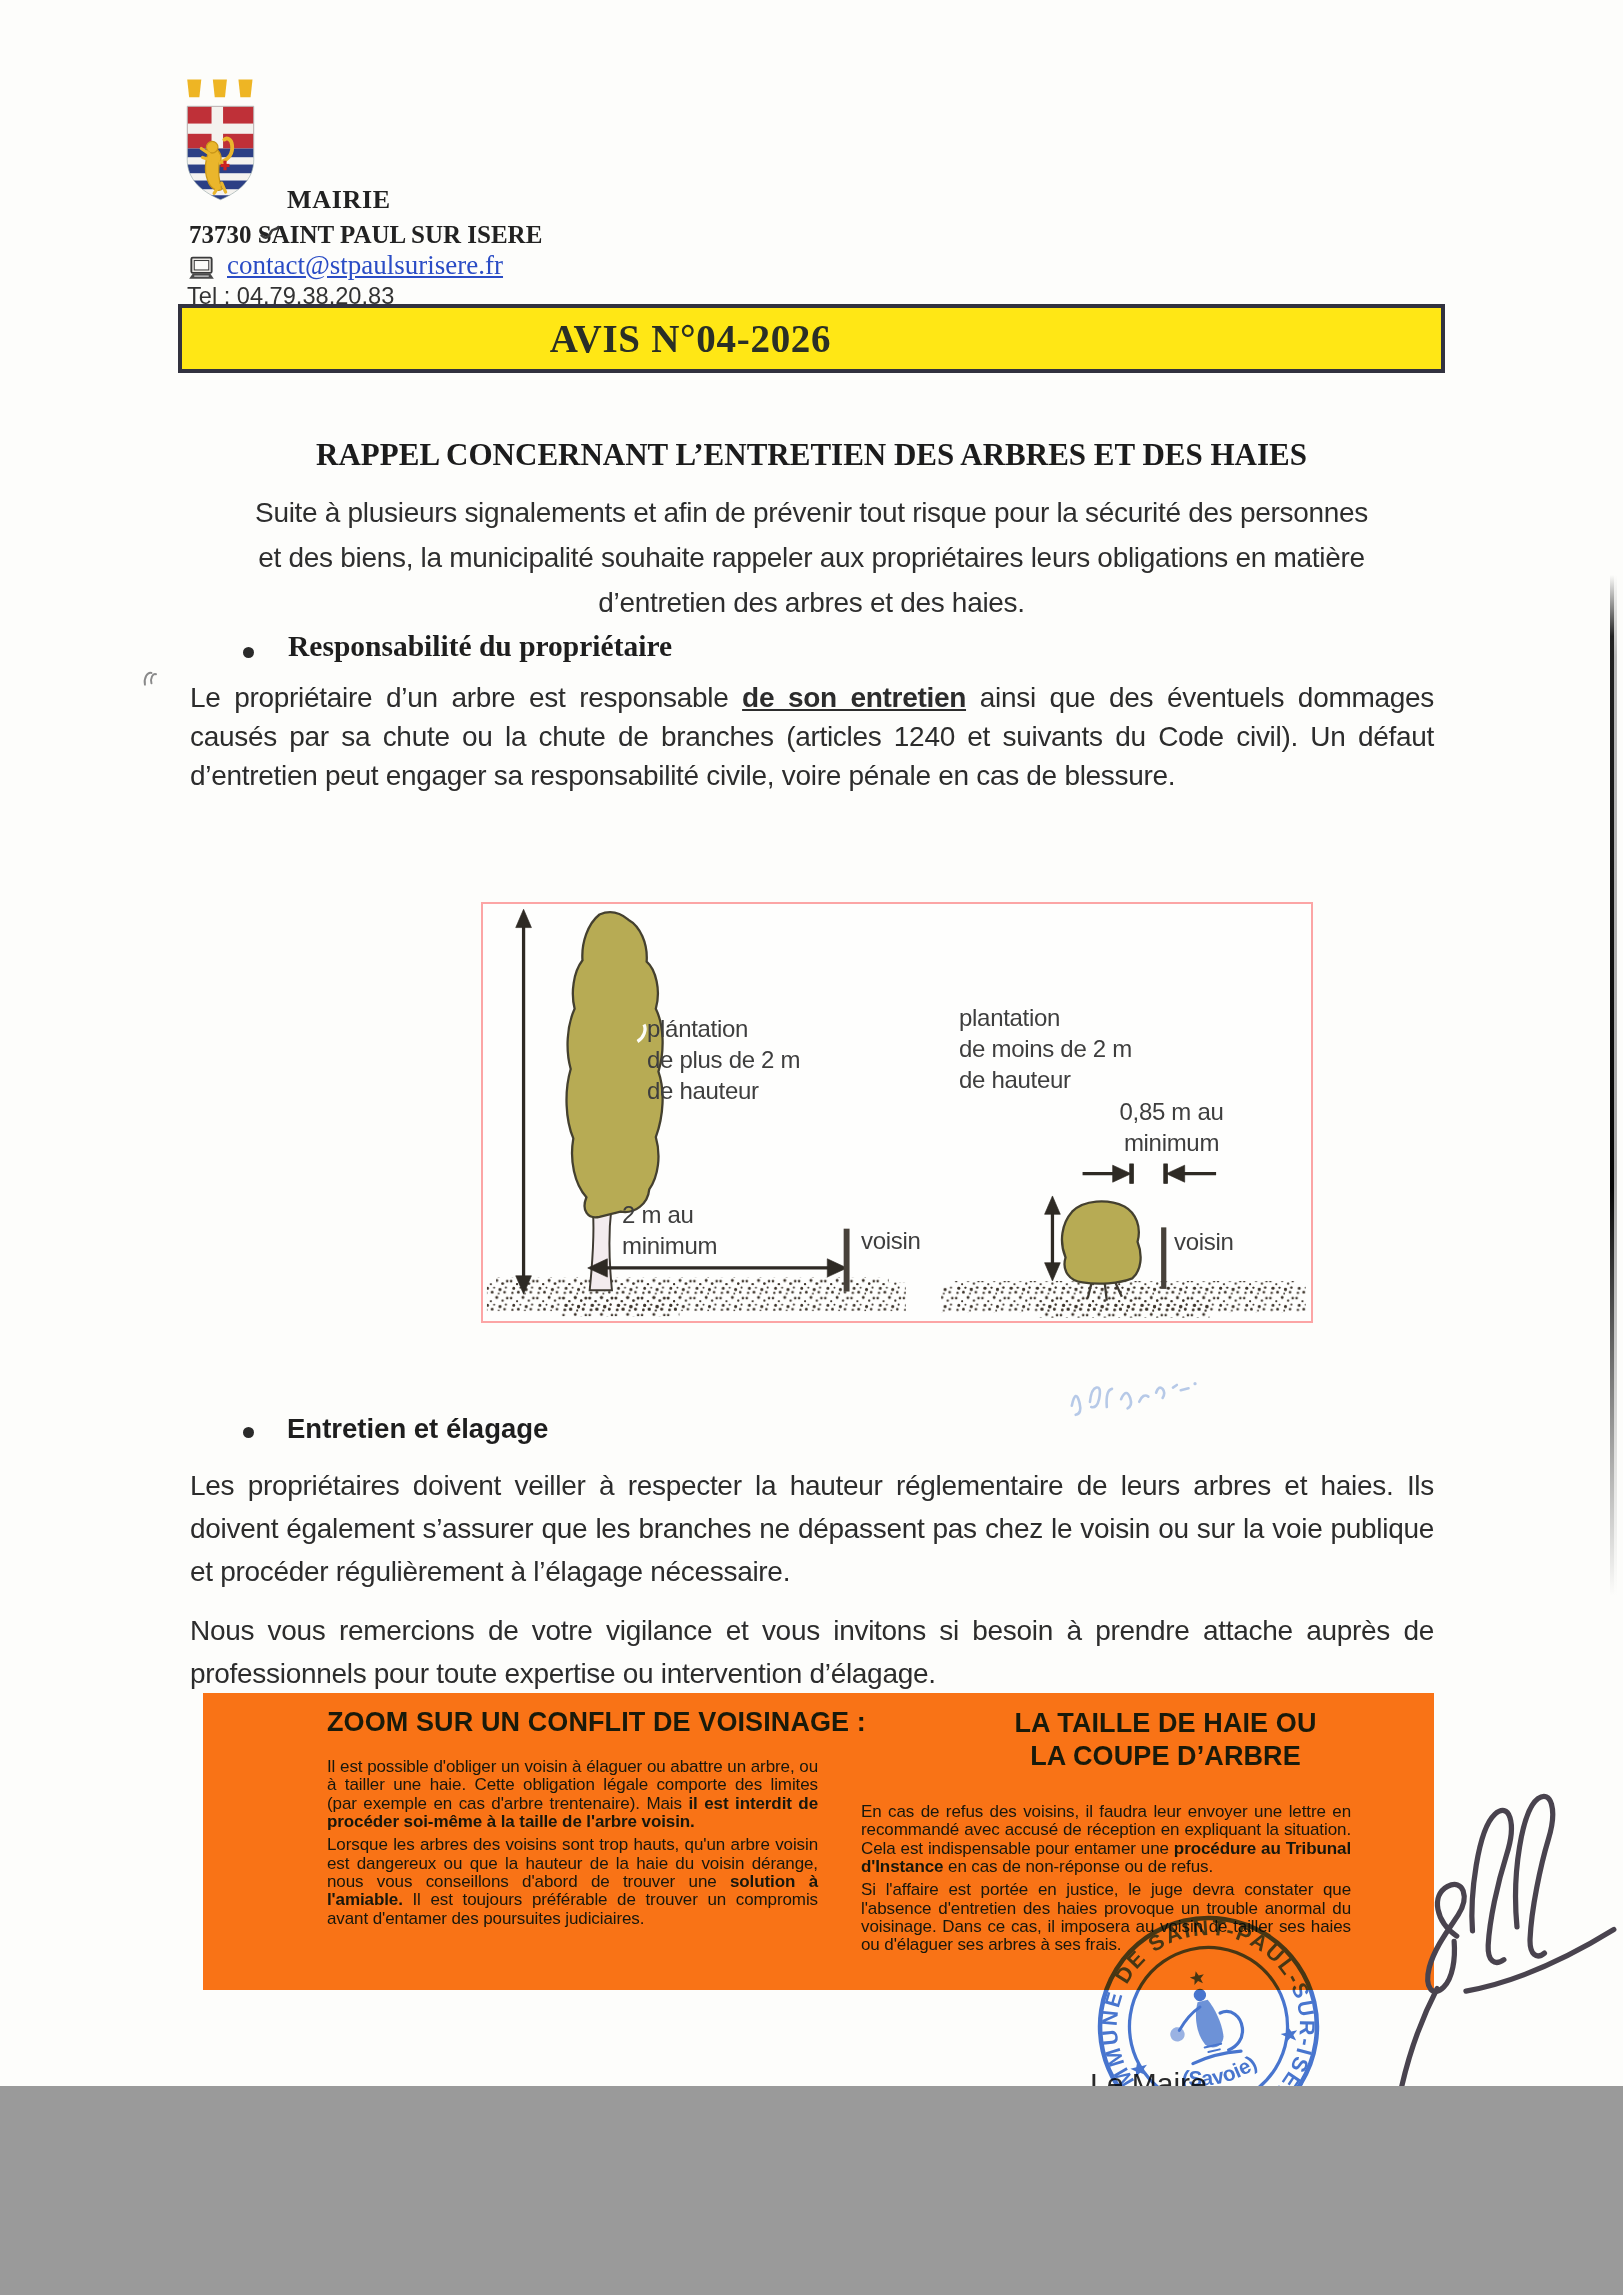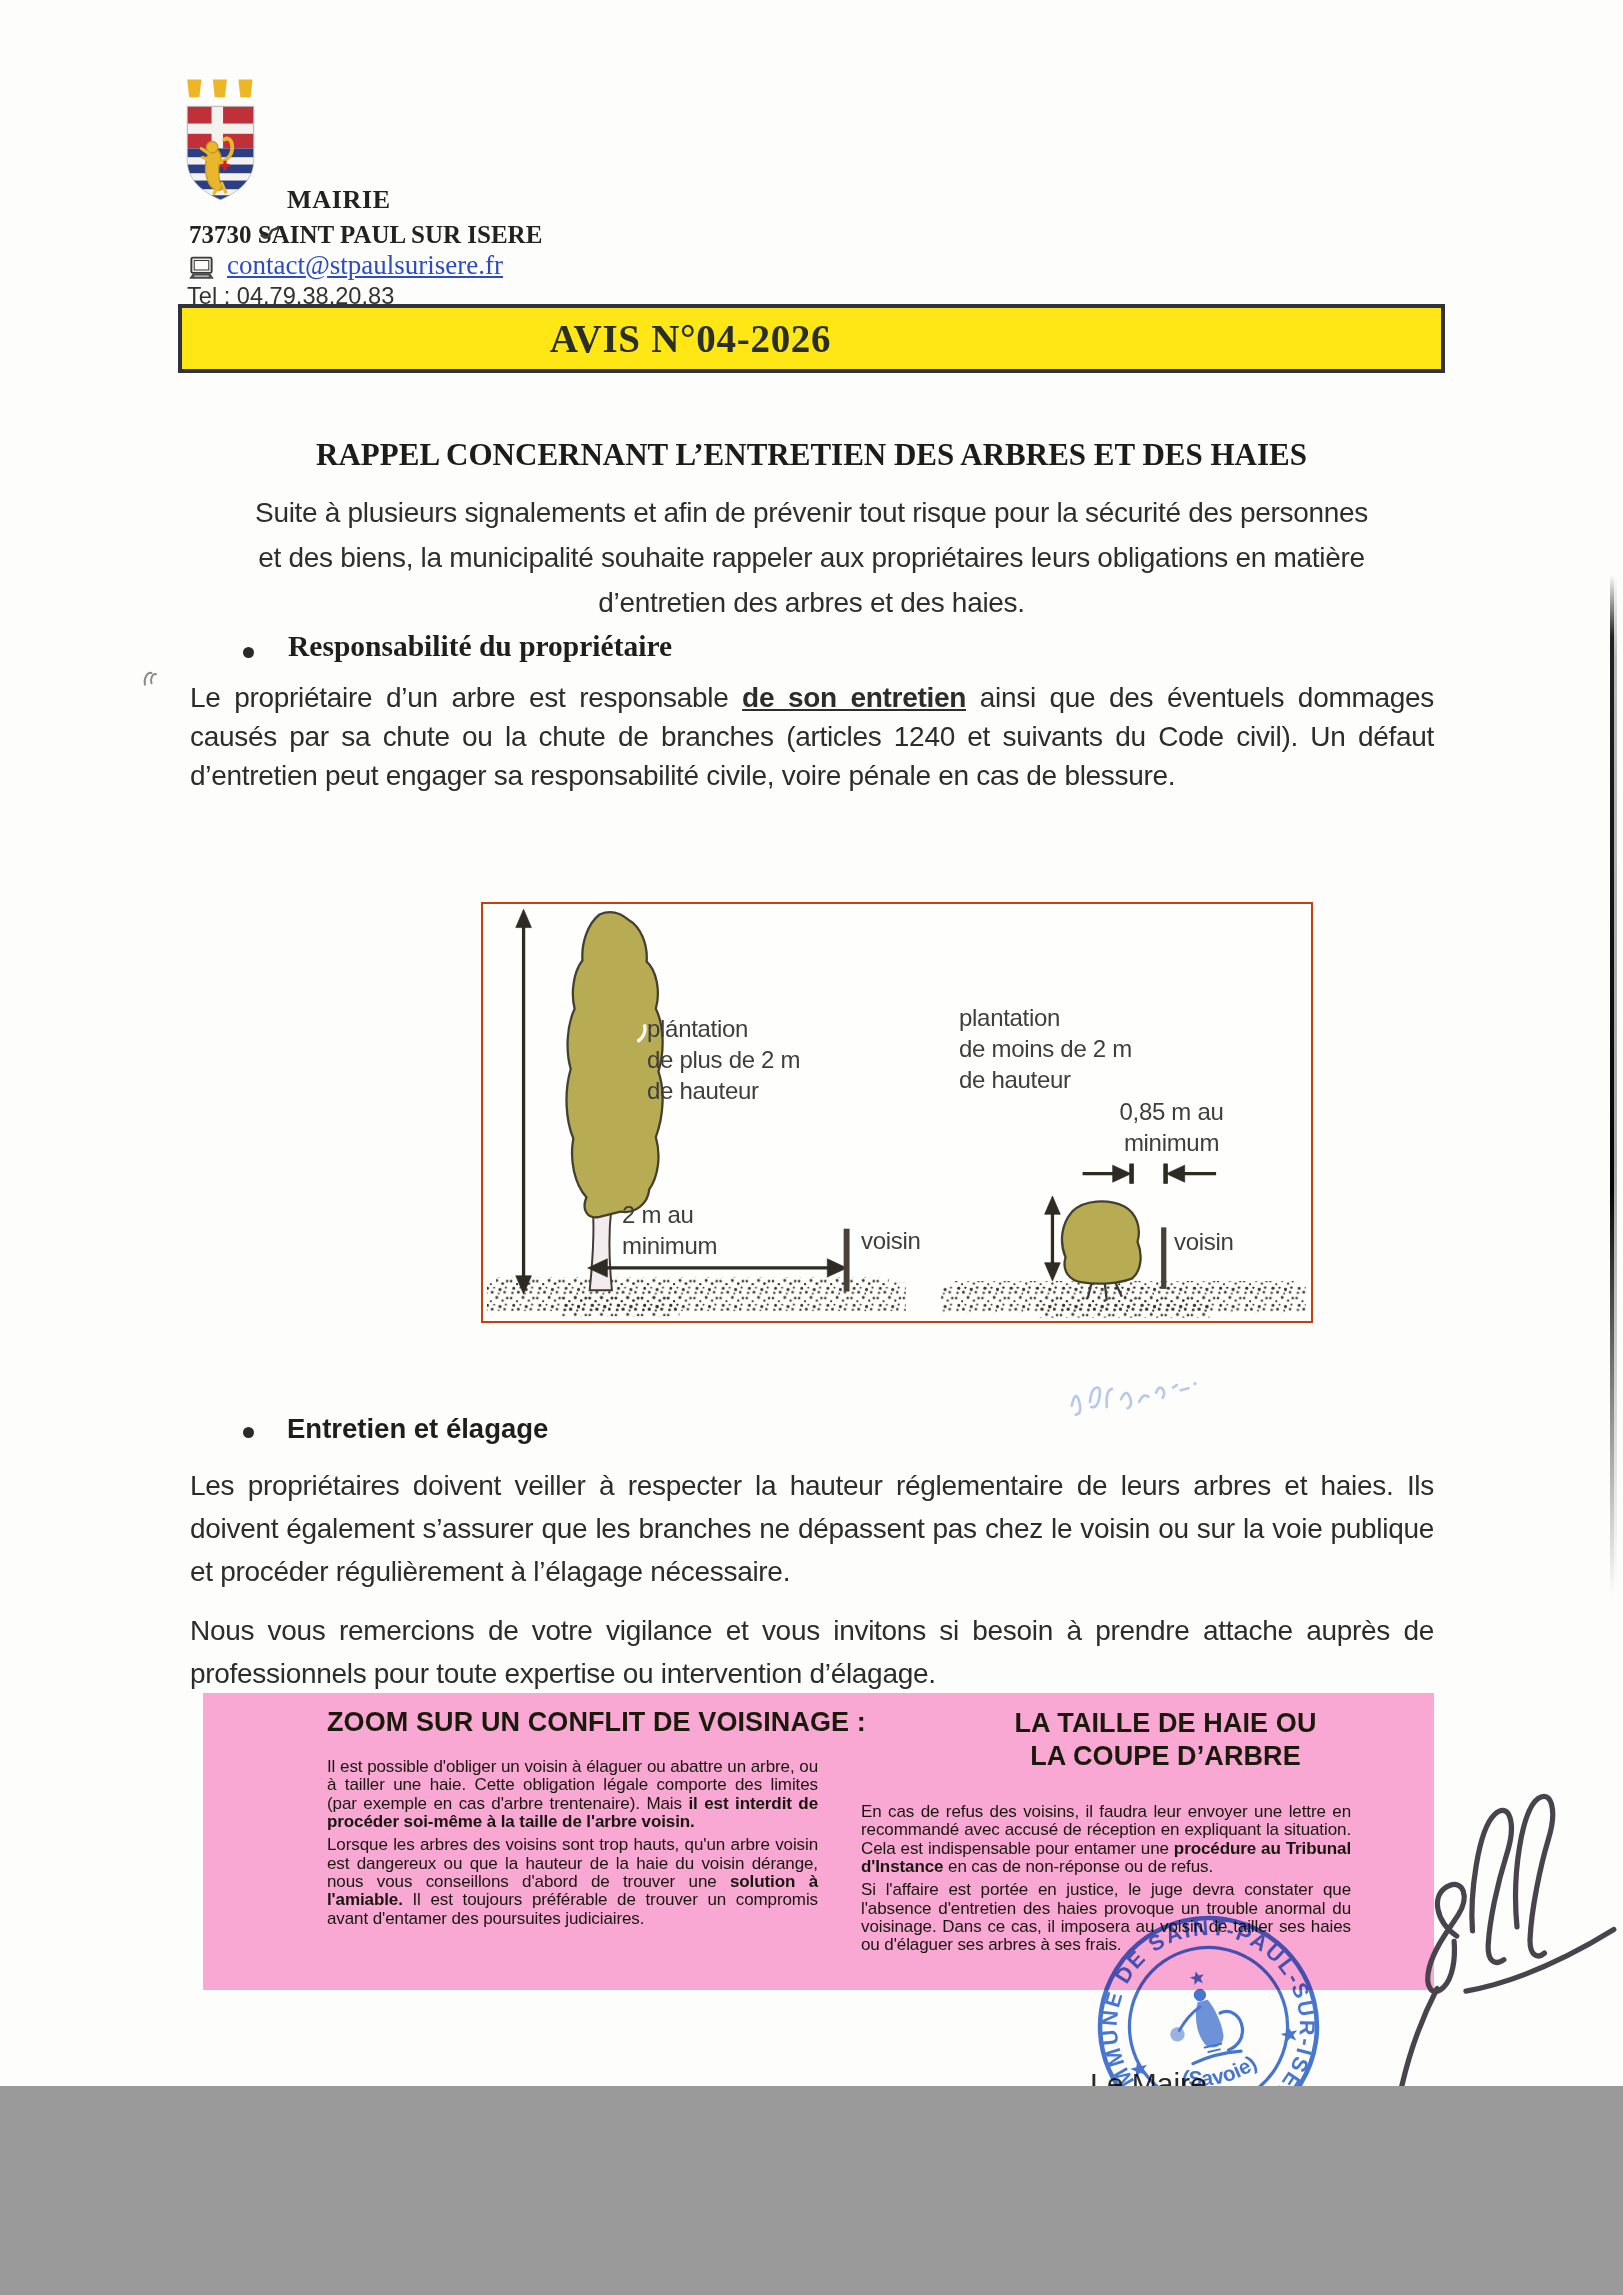--- a/index.html
+++ b/index.html
@@ -29,29 +29,29 @@
   .intro{left:255px;top:490px;width:1113px;text-align:center;font-size:28px;line-height:45px;color:#2e2e2e;letter-spacing:-0.3px;}
 
   .bullet-dot{width:11px;height:11px;border-radius:50%;background:#2a2a2a;}
   .sec1-title{left:288px;top:630px;font-size:29.5px;font-weight:bold;color:#1e1e1e;}
   .para{left:190px;width:1244px;font-size:28px;line-height:38px;color:#2c2c2c;letter-spacing:-0.3px;}
   .para1{top:678px;line-height:39px;}
 
   .heading2{left:0;top:838px;width:1623px;text-align:center;font-size:28px;font-weight:bold;color:#1b1b1b;}
 
   
-  .diagram{left:481px;top:902px;width:828px;height:417px;border:2px solid #c2410c;box-sizing:content-box;background:#fefefd;}
+  .diagram{left:481px;top:902px;width:828px;height:417px;border:2px solid #fca5a5;box-sizing:content-box;background:#fefefd;}
   .dlabel{font-size:24px;line-height:31px;color:#3e3e3e;letter-spacing:-0.3px;}
 
   .sec2-title{left:287px;top:1413px;font-size:27.5px;font-weight:bold;color:#1e1e1e;}
   .para2a{top:1464px;line-height:43px;}
   .para2b{top:1609px;line-height:43px;}
 
   
-  .greenbox{left:203px;top:1693px;width:1231px;height:297px;background:#f9a8d4;}
+  .greenbox{left:203px;top:1693px;width:1231px;height:297px;background:#f97316;}
   .gb-title{position:absolute;font-size:27px;font-weight:bold;color:#1a1a0a;letter-spacing:0.1px;}
   .gb-title-left{left:124px;top:14.4px;}
   .gb-title-right{left:753px;top:14.4px;width:419px;text-align:center;line-height:33px;}
   .gb-col{position:absolute;font-size:17px;line-height:18.3px;color:#17170c;letter-spacing:-0.1px;}
   .gb-col p{margin:0 0 5.2px 0;}
   .gb-left{left:124px;top:65px;width:491px;}
   .gb-right{left:658px;top:110px;width:490px;}
 
   .dateline{left:189px;top:1998px;font-size:31px;color:#2a2a2a;}
   .signer-role{left:1090px;top:2067px;font-size:30px;color:#2a2a2a;}

